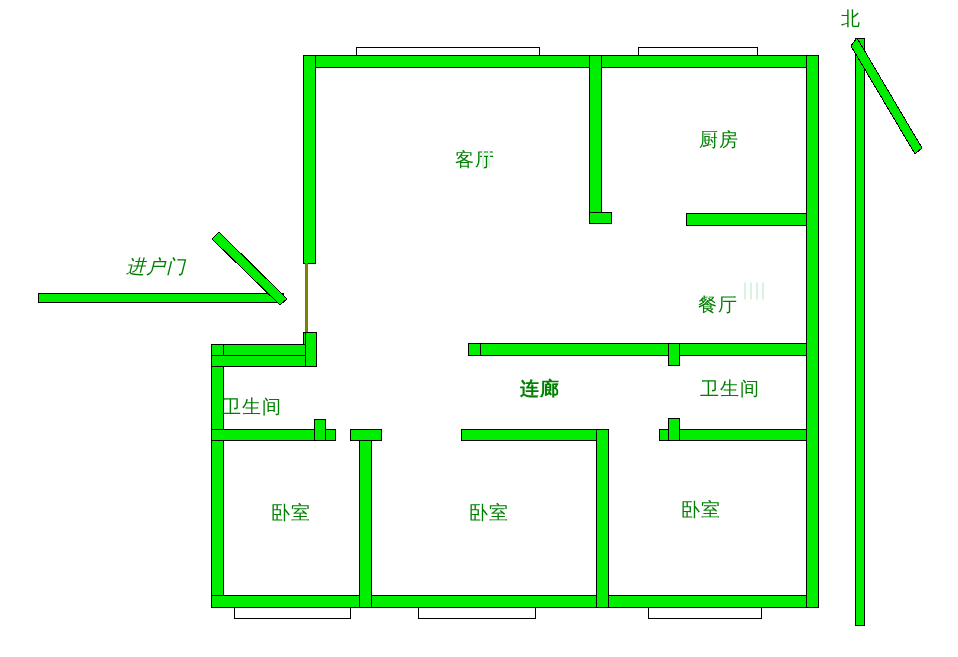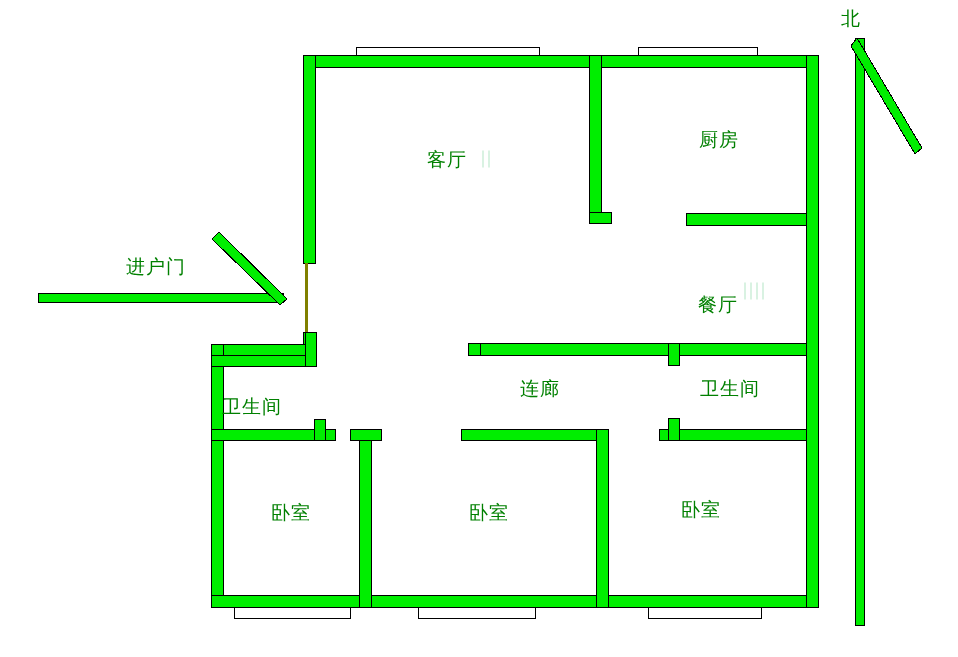--- a/index.html
+++ b/index.html
@@ -184,39 +184,39 @@
 
     <g>
       <polygon class="arrow-shape" points="855,38 864,38 864,625 855,625"></polygon>
       <polygon class="arrow-shape" points="857,38 922,148 915,154 851,46"></polygon>
     </g>
 
   </svg>
 
   <div class="note-label" style="left:851px; top:18px;">北</div>
 
-  <div class="note-label" style="left:156px; top:266px;">进户门</div>
-
-  <div class="room-label" style="left:447px; top:159px;">客厅</div>
+  <div class="note-label" style="left:156px; top:266px;font-style:italic;">进户门</div>
+
+  <div class="room-label" style="left:475px; top:159px;">客厅</div>
   <div class="ghost-bars" style="left:482px; top:159px;">
     <i></i>
       <i></i>
   </div>
 
   <div class="room-label" style="left:719px; top:139px;">厨房</div>
 
   <div class="room-label" style="left:718px; top:304px;">餐厅</div>
   <div class="ghost-bars" style="left:744px; top:291px;">
     <i></i>
       <i></i>
       <i></i>
       <i></i>
   </div>
 
-  <div class="room-label" style="left:540px; top:388px;">连廊</div>
+  <div class="room-label" style="left:540px; top:388px;font-weight:bold;">连廊</div>
 
   <div class="room-label" style="left:252px; top:406px;">卫生间</div>
 
   <div class="room-label" style="left:730px; top:388px;">卫生间</div>
 
   <div class="room-label" style="left:291px; top:512px;">卧室</div>
 
   <div class="room-label" style="left:489px; top:512px;">卧室</div>
 
   <div class="room-label" style="left:701px; top:509px;">卧室</div>

